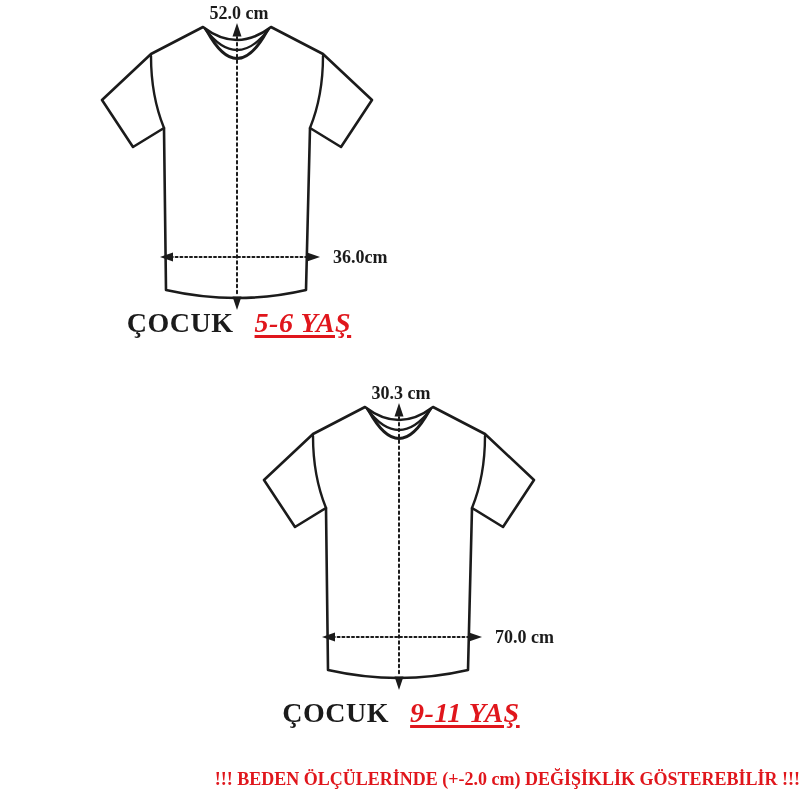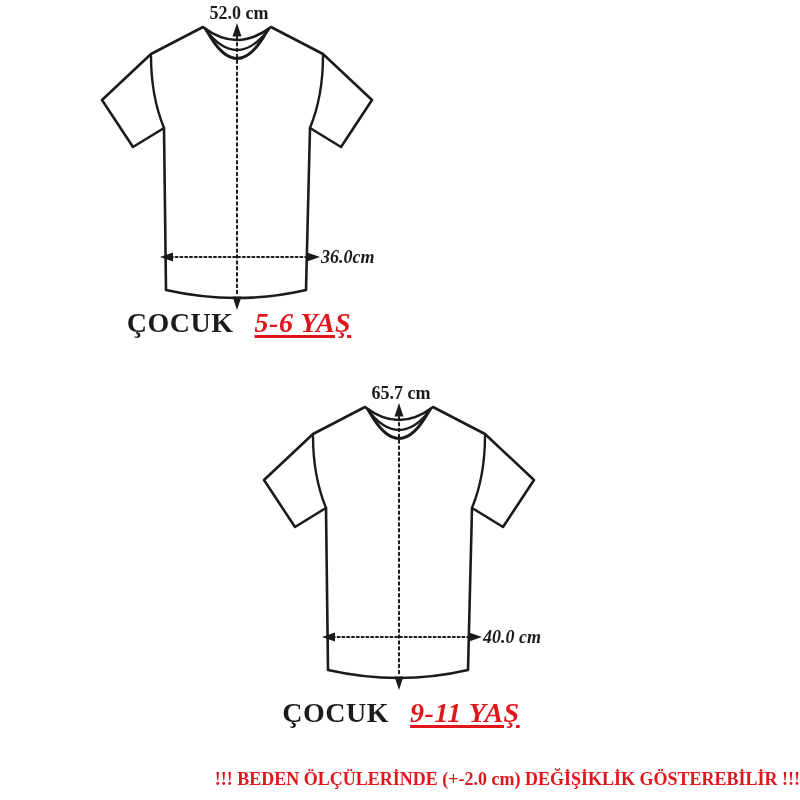--- a/index.html
+++ b/index.html
@@ -20,22 +20,22 @@
   .shirt-1{left:424px;top:20px;}
   .shirt-2{left:261px;top:400px;}
 
   .shirt svg.drawing{display:block;width:280px;height:292px;overflow:visible;}
 
   .dim-top{
     position:absolute;top:-17px;left:50%;transform:translateX(-50%);
     font-size:18px;font-weight:700;white-space:nowrap;color:var(--text);
   }
   .dim-side{
-    position:absolute;top:237px;left:222px;transform:translateY(-50%);
-    font-size:18px;font-weight:700;white-space:nowrap;color:var(--text);font-style:italic;
+    position:absolute;top:237px;left:234px;transform:translateY(-50%);
+    font-size:18px;font-weight:700;white-space:nowrap;color:var(--text);
   }
   .age-label{
     position:absolute;top:287px;left:50%;transform:translateX(-50%);
     font-size:28px;font-weight:700;white-space:nowrap;letter-spacing:.5px;
   }
   .shirt-2 .age-label{top:297px;}
   .age-black{color:var(--text);}
   .age-red{
     color:var(--red);font-style:italic;margin-left:21px;
     text-decoration:underline;text-decoration-thickness:2.5px;text-underline-offset:3px;
@@ -82,22 +82,22 @@
     <figcaption class="age-label">
       <span class="age-black">ÇOCUK</span><span class="age-red">5-6 YAŞ</span>
     </figcaption>
   </figure>
 
 
   <figure class="shirt shirt-2">
     <svg class="drawing" viewBox="0 0 280 292">
       <use href="#tshirt-shape"></use>
     </svg>
-    <div class="dim-top">65.7 cm</div>
-    <div class="dim-side">40.0 cm</div>
+    <div class="dim-top">30.3 cm</div>
+    <div class="dim-side">70.0 cm</div>
     <figcaption class="age-label">
       <span class="age-black">ÇOCUK</span><span class="age-red">9-11 YAŞ</span>
     </figcaption>
   </figure>
 
   <div class="warning">!!! BEDEN ÖLÇÜLERİNDE (+-2.0 cm) DEĞİŞİKLİK GÖSTEREBİLİR !!!</div>
 
 </div>
 
 </body></html>

